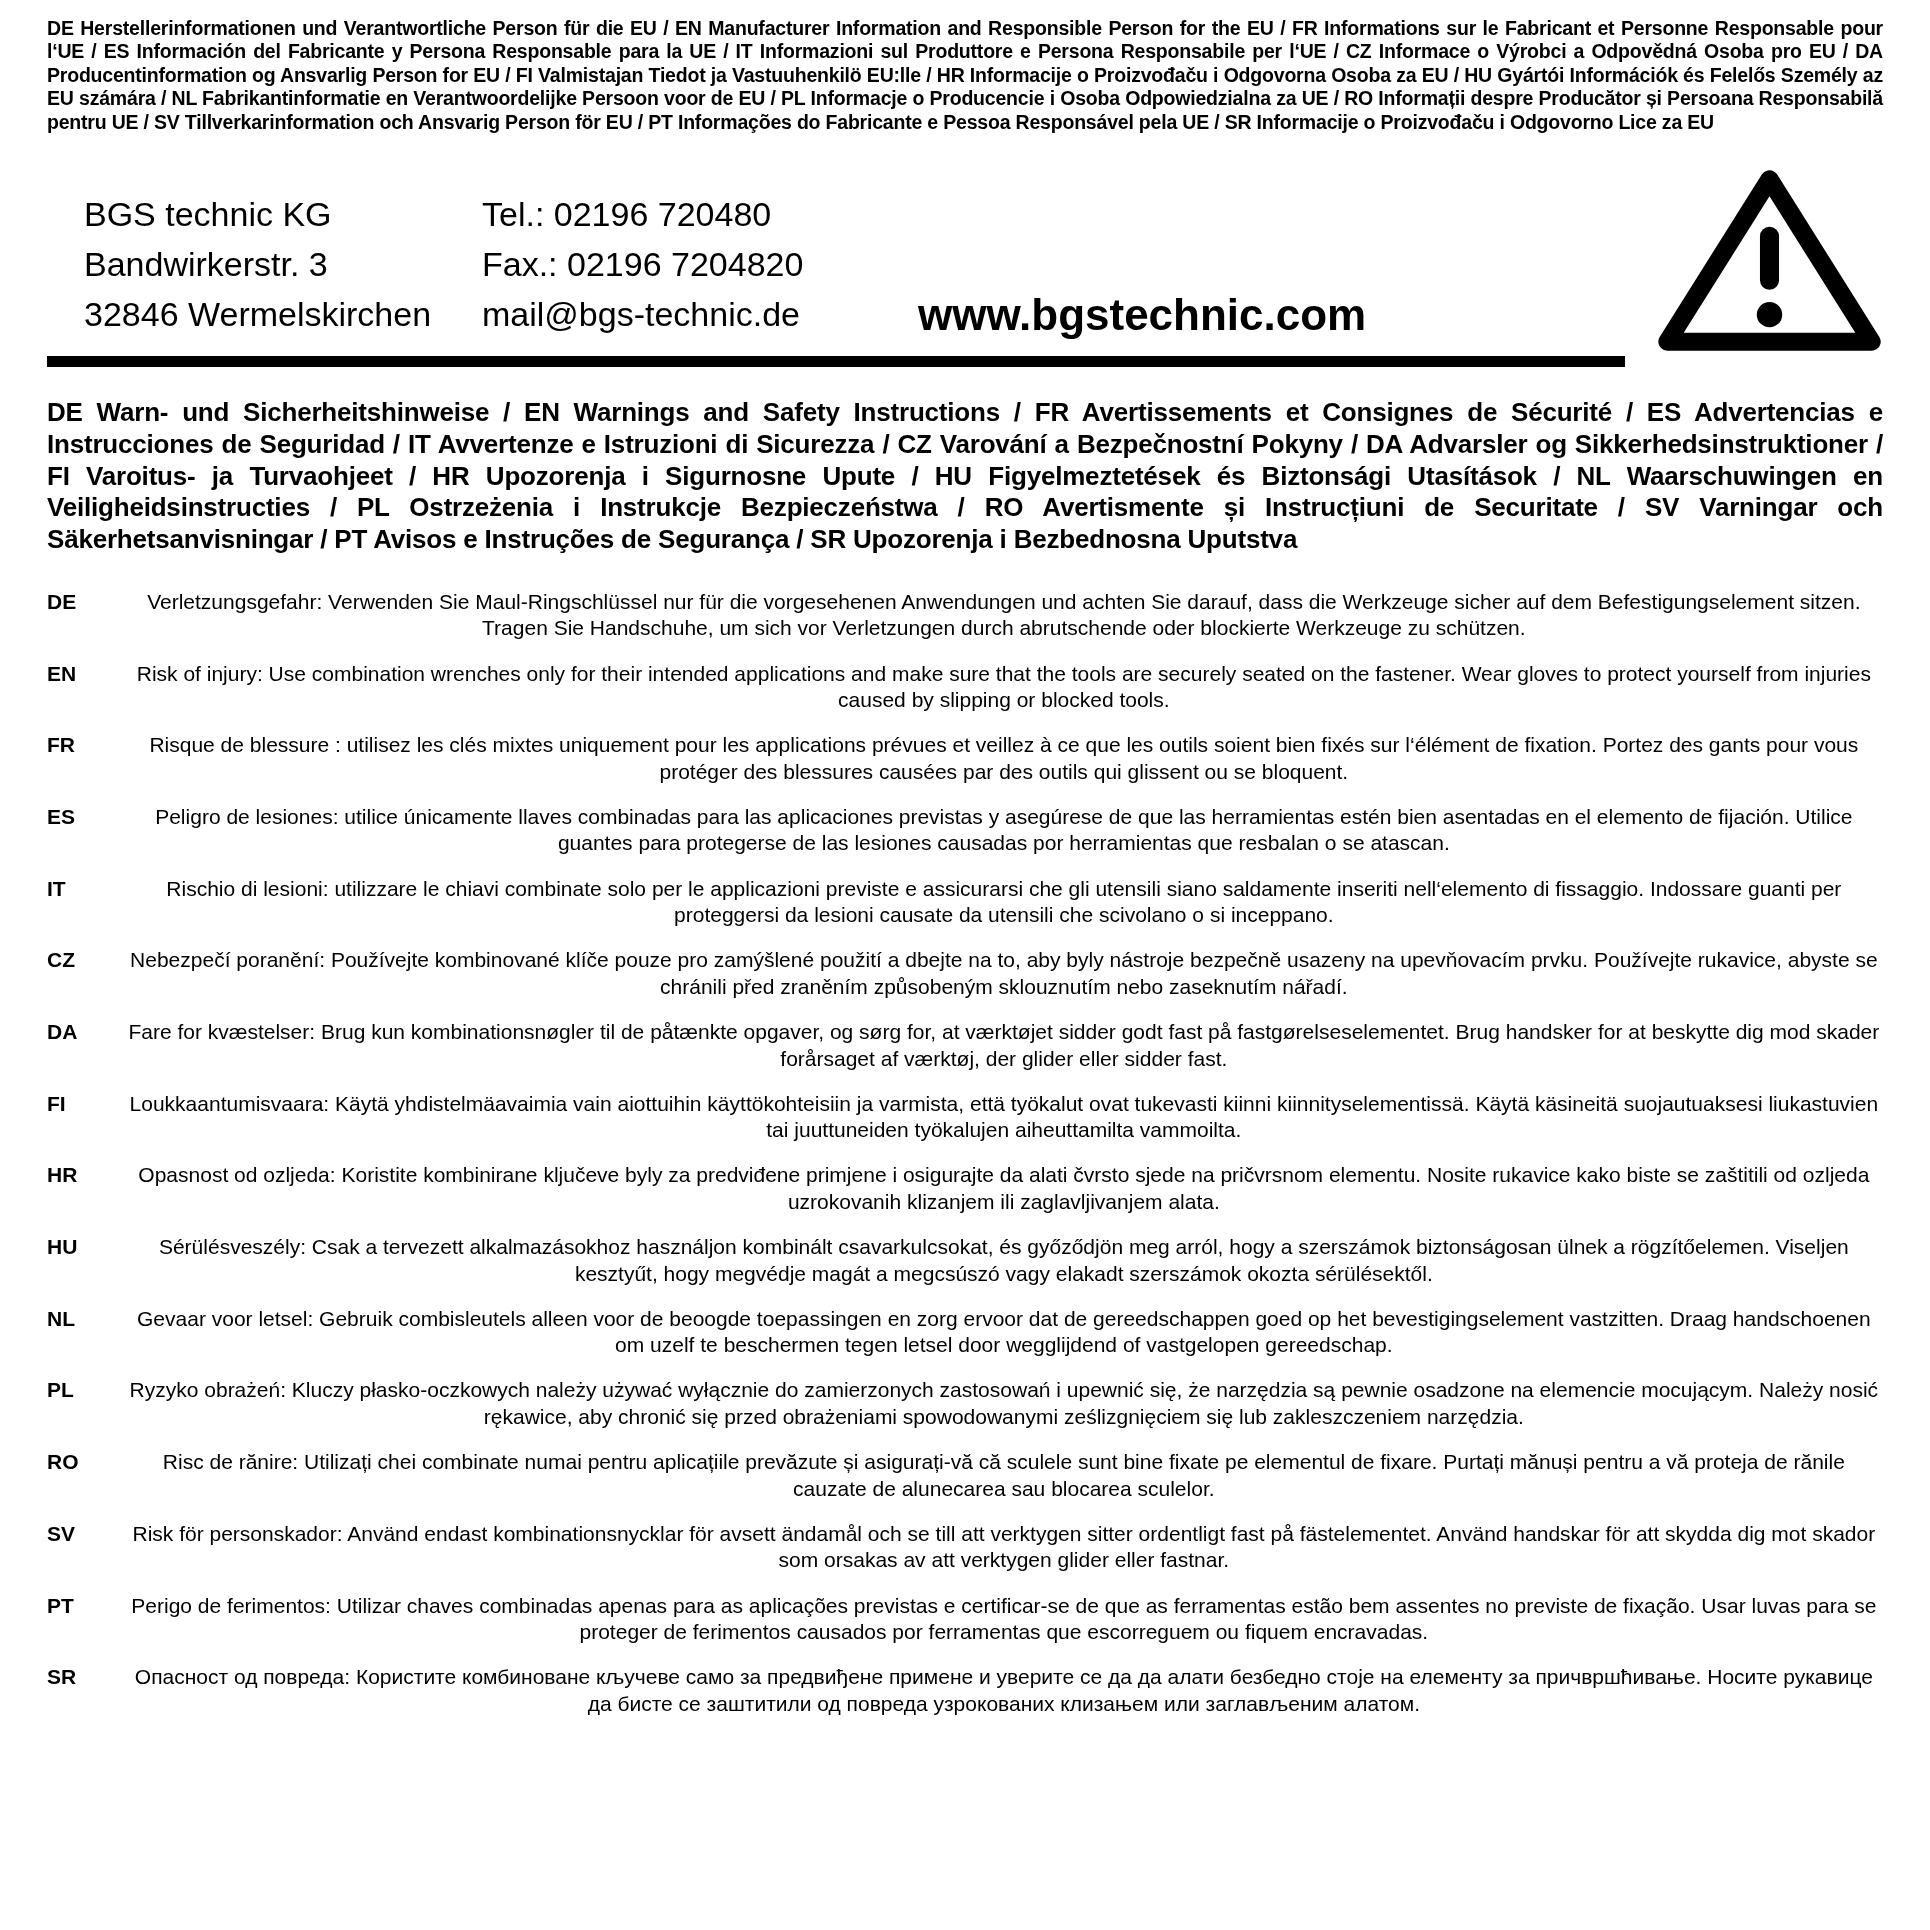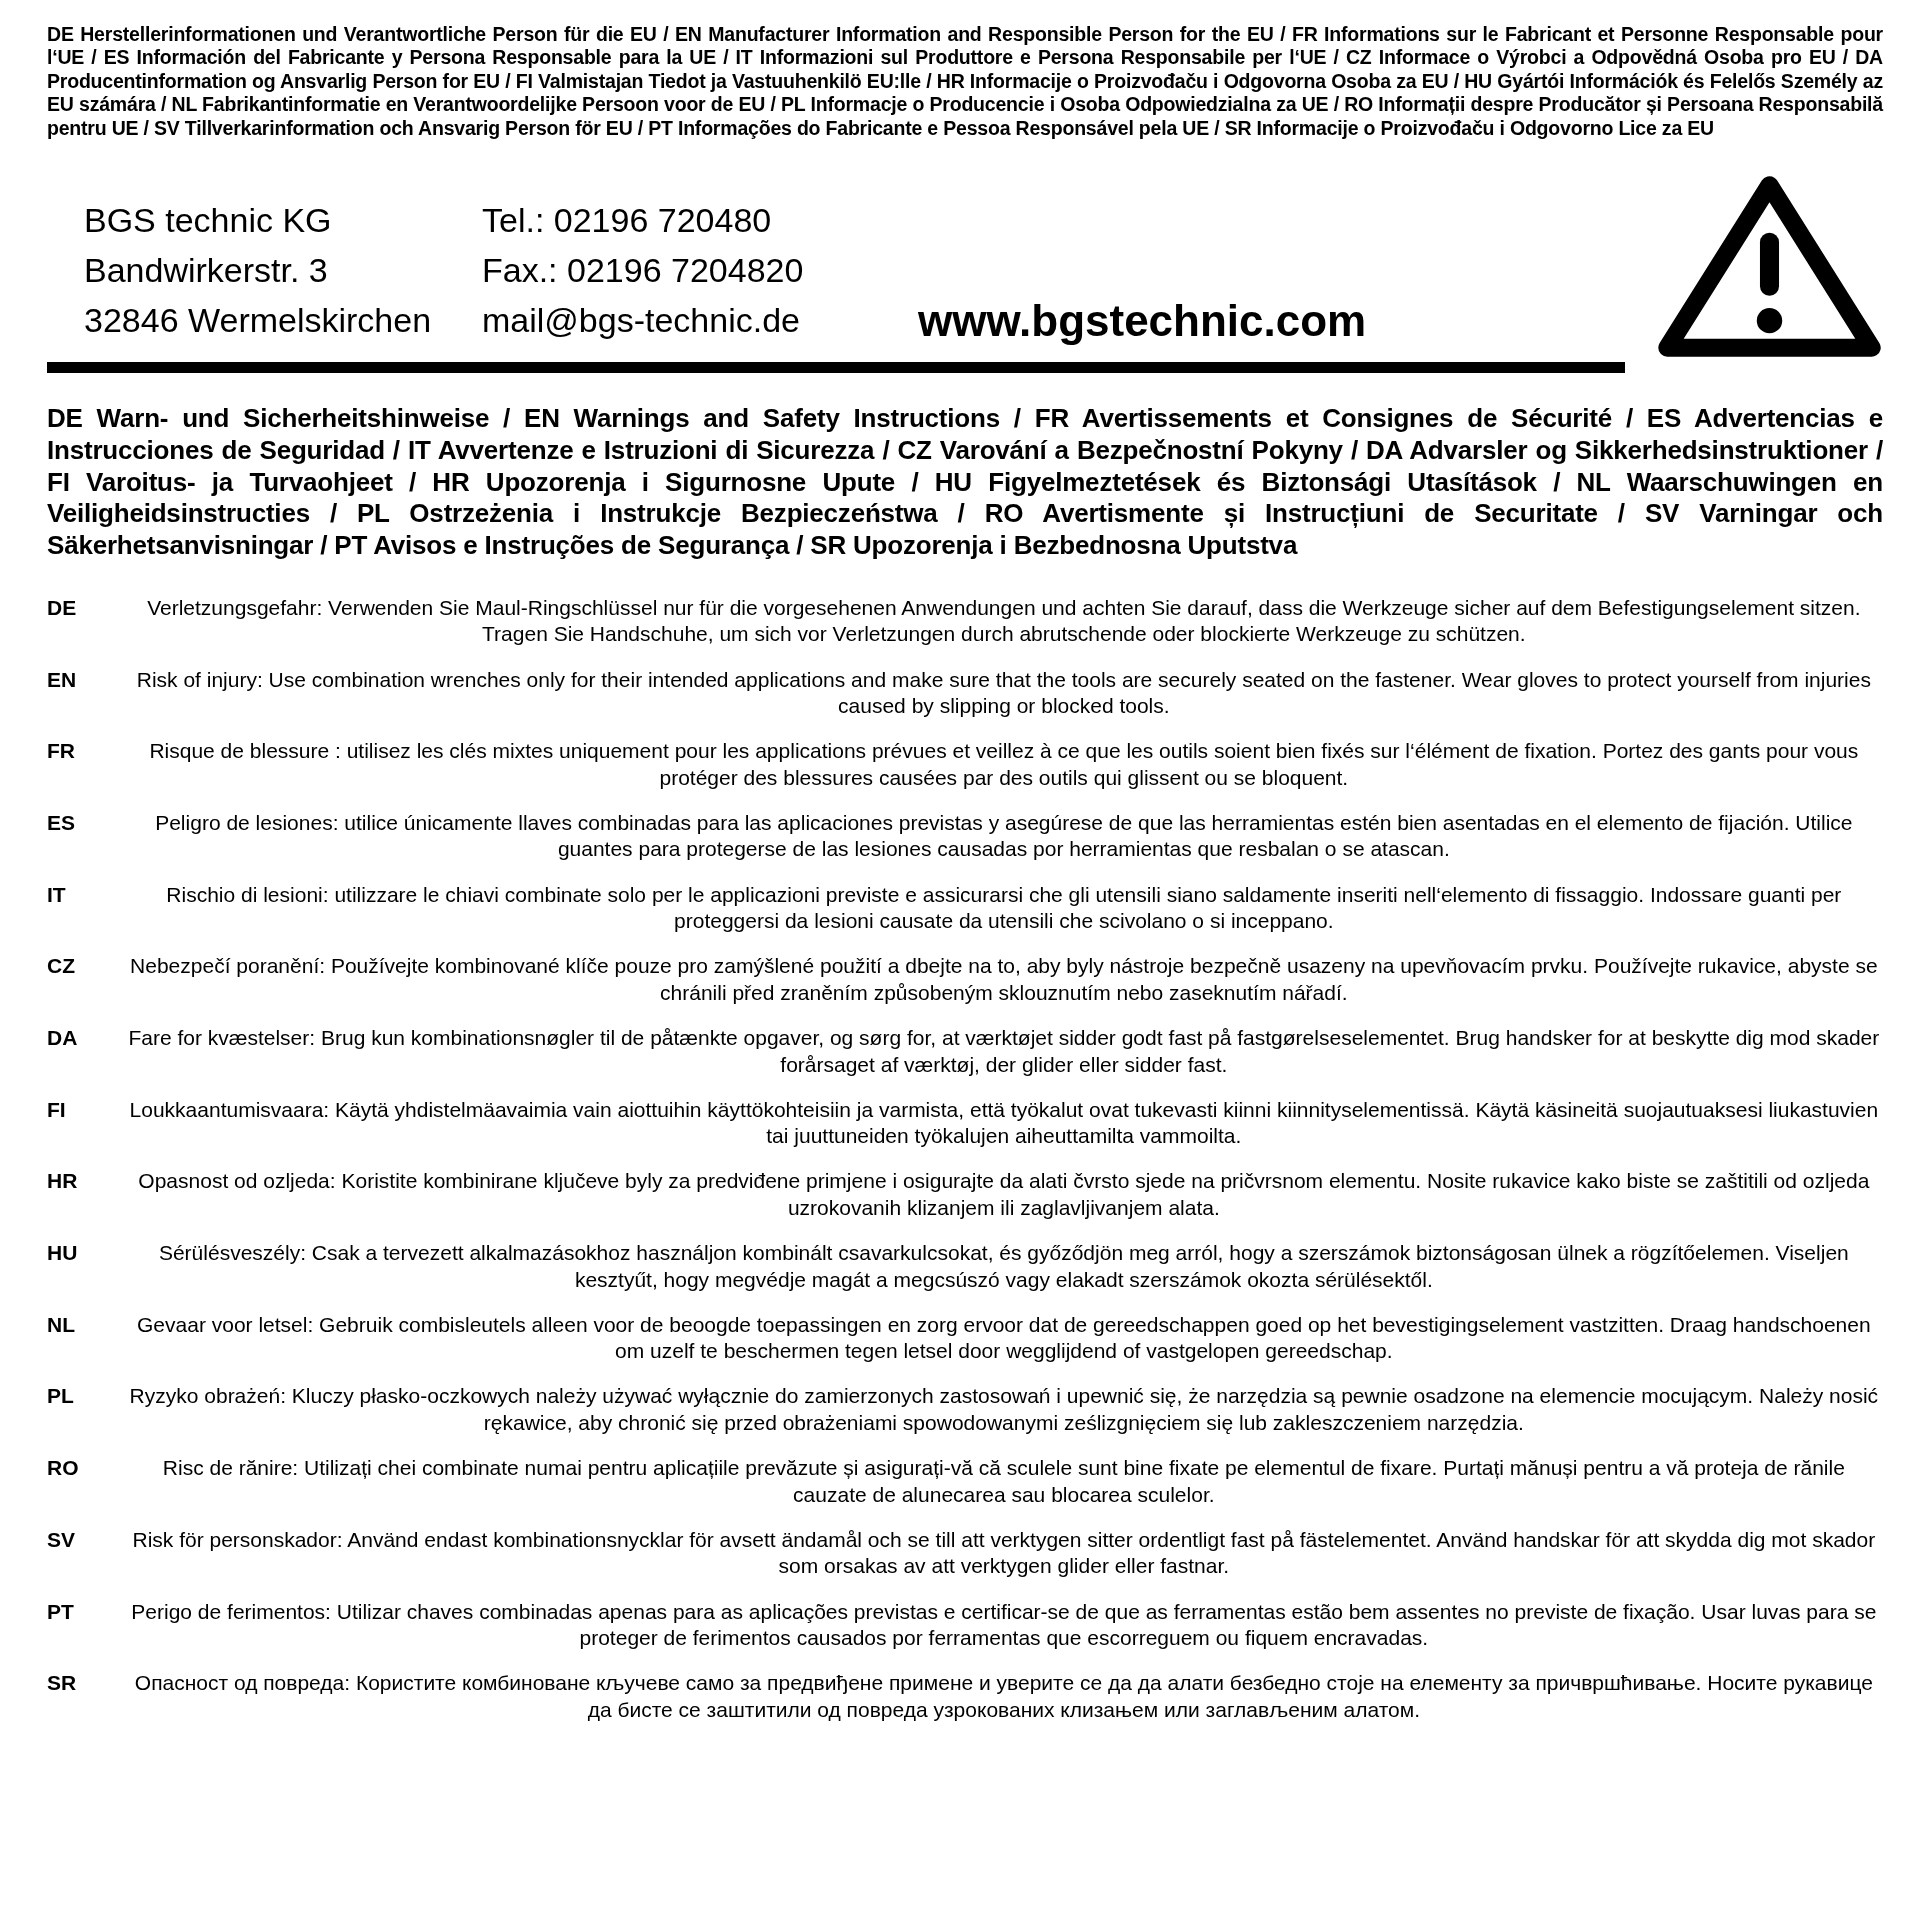--- a/index.html
+++ b/index.html
@@ -11,21 +11,21 @@
     overflow: hidden;
   }
   * { box-sizing: border-box; }
   .page {
     width: 1930px;
     height: 1930px;
     background: #fff;
     color: #000;
     font-family: "Liberation Sans", sans-serif;
     font-stretch: condensed;
-    padding: 23px 47px 0 47px;
+    padding: 17px 47px 0 47px;
   }
   
   .mfr-header {
     font-weight: bold;
     font-size: 19.5px;
     line-height: 1.2;
     text-align: justify;
     letter-spacing: -0.2px;
   }
   

